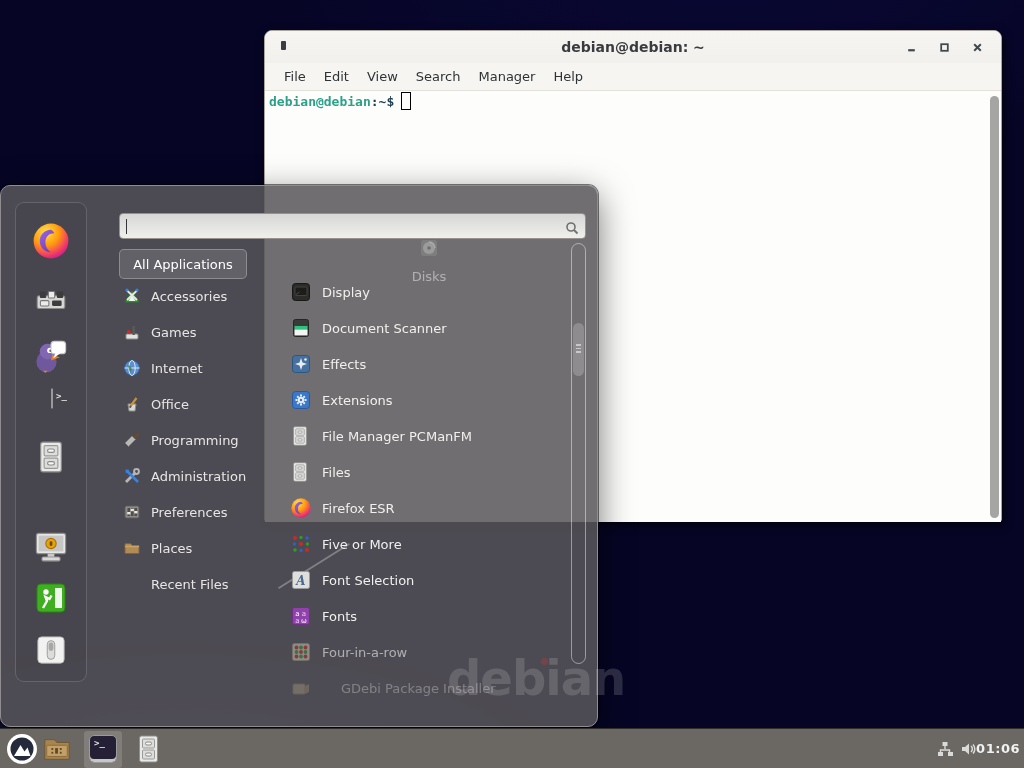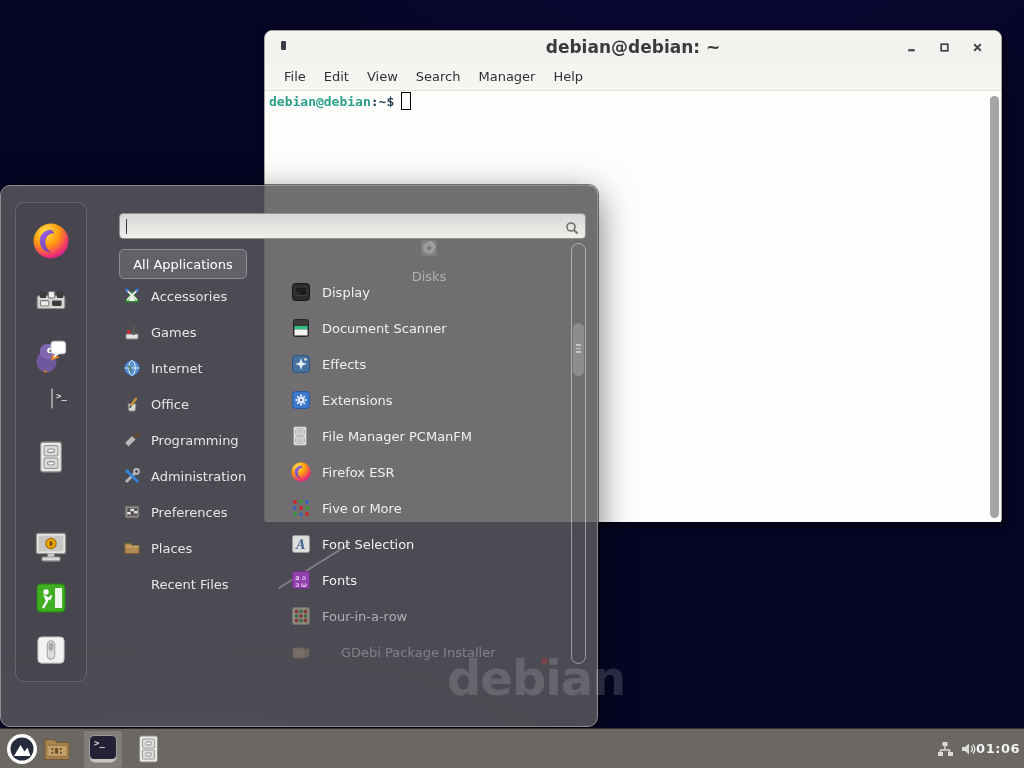--- a/index.html
+++ b/index.html
@@ -18,21 +18,21 @@
 
   
   .terminal { position:absolute; left:264px; top:30px; width:738px; height:492px;
     border:1px solid #aaa69f; border-radius:8px 8px 3px 3px;
     box-shadow:2px 3px 10px rgba(0,0,0,.65); background:var(--terminal-bg,#fdfdfb); }
   .titlebar { position:relative; height:32px; border-radius:7px 7px 0 0;
     background:linear-gradient(var(--titlebar-bg,#f8f7f5),#f1f0ed); }
   .titlebar .mini-ic { position:absolute; left:16px; top:10px; width:5px; height:9px;
     background:#3c3c46; border-radius:1px; }
   .titlebar .title { position:absolute; left:0; right:0; top:0; line-height:32px;
-    text-align:center; font-weight:bold; font-size:17px; color:#3b3b3f; }
+    text-align:center; font-weight:bold; font-size:14px; color:#3b3b3f; }
   .win-btns { position:absolute; right:18px; top:0; height:32px; display:flex; gap:22px; align-items:center; }
   .wbtn { width:11px; height:11px; display:flex; align-items:center; justify-content:center; cursor:default; }
 
   .menubar { height:28px; display:flex; align-items:center; padding-left:10px;
     background:var(--titlebar-bg,#f6f5f2); font-size:13px; color:#2f3336;
     border-bottom:1px solid #e3e1dc; }
   .menubar span { padding:3px 9px; border-radius:3px; }
 
   .term-body { position:relative; height:431px; background:var(--terminal-bg,#fdfdfb);
     font-family:"DejaVu Sans Mono","Liberation Mono",monospace; font-size:13px; font-weight:bold; }
@@ -375,20 +375,30 @@
         <span class="app-ico"><svg width="18" height="20" viewBox="0 0 24 28">
               <rect x="3" y="1" width="18" height="26" rx="2" fill="#e9e9e7" stroke="#8f8f8d"></rect>
               <rect x="6" y="4" width="12" height="9" rx="1" fill="#dddddb" stroke="#9a9a98"></rect>
               <rect x="6" y="15" width="12" height="9" rx="1" fill="#dddddb" stroke="#9a9a98"></rect>
               <rect x="9" y="7" width="6" height="3" rx="1.5" fill="#f6f6f4" stroke="#8a8a88"></rect>
               <rect x="9" y="18" width="6" height="3" rx="1.5" fill="#f6f6f4" stroke="#8a8a88"></rect>
             </svg></span>
         <span>File Manager PCManFM</span>
       </div>
       <div class="app-row">
+        <span class="app-ico"><svg width="18" height="20" viewBox="0 0 24 28">
+              <rect x="3" y="1" width="18" height="26" rx="2" fill="#e9e9e7" stroke="#8f8f8d"></rect>
+              <rect x="6" y="4" width="12" height="9" rx="1" fill="#dddddb" stroke="#9a9a98"></rect>
+              <rect x="6" y="15" width="12" height="9" rx="1" fill="#dddddb" stroke="#9a9a98"></rect>
+              <rect x="9" y="7" width="6" height="3" rx="1.5" fill="#f6f6f4" stroke="#8a8a88"></rect>
+              <rect x="9" y="18" width="6" height="3" rx="1.5" fill="#f6f6f4" stroke="#8a8a88"></rect>
+            </svg></span>
+        <span>Files</span>
+      </div>
+      <div class="app-row">
         <span class="app-ico"><svg width="20" height="20" viewBox="0 0 32 32">
               <circle cx="16" cy="16" r="15.5" fill="url(#fxg)"></circle>
               <path d="M16 6 C10 6 6 11 6 16 C6 22 10.5 26 16 26 C13 24 11 21 11 17 C11 12 14 9 19 9 C18 7.5 17 6.5 16 6 Z" fill="url(#fxp)" opacity="0.9"></path>
             </svg></span>
         <span>Firefox ESR</span>
       </div>
       <div class="app-row">
         <span class="app-ico"><svg width="20" height="20" viewBox="0 0 20 20">
               <circle cx="4" cy="4" r="2" fill="#cc2a2a"></circle>
               <circle cx="10" cy="3.4" r="1.7" fill="#2a9e2a"></circle>

